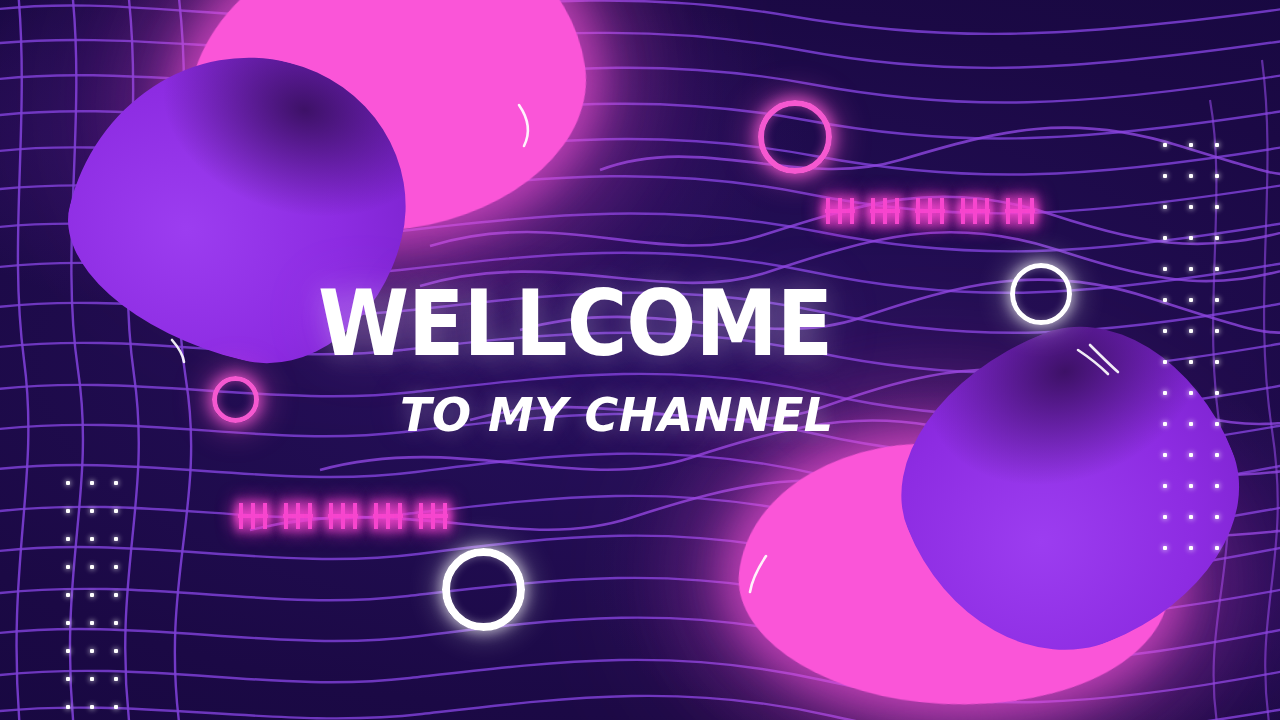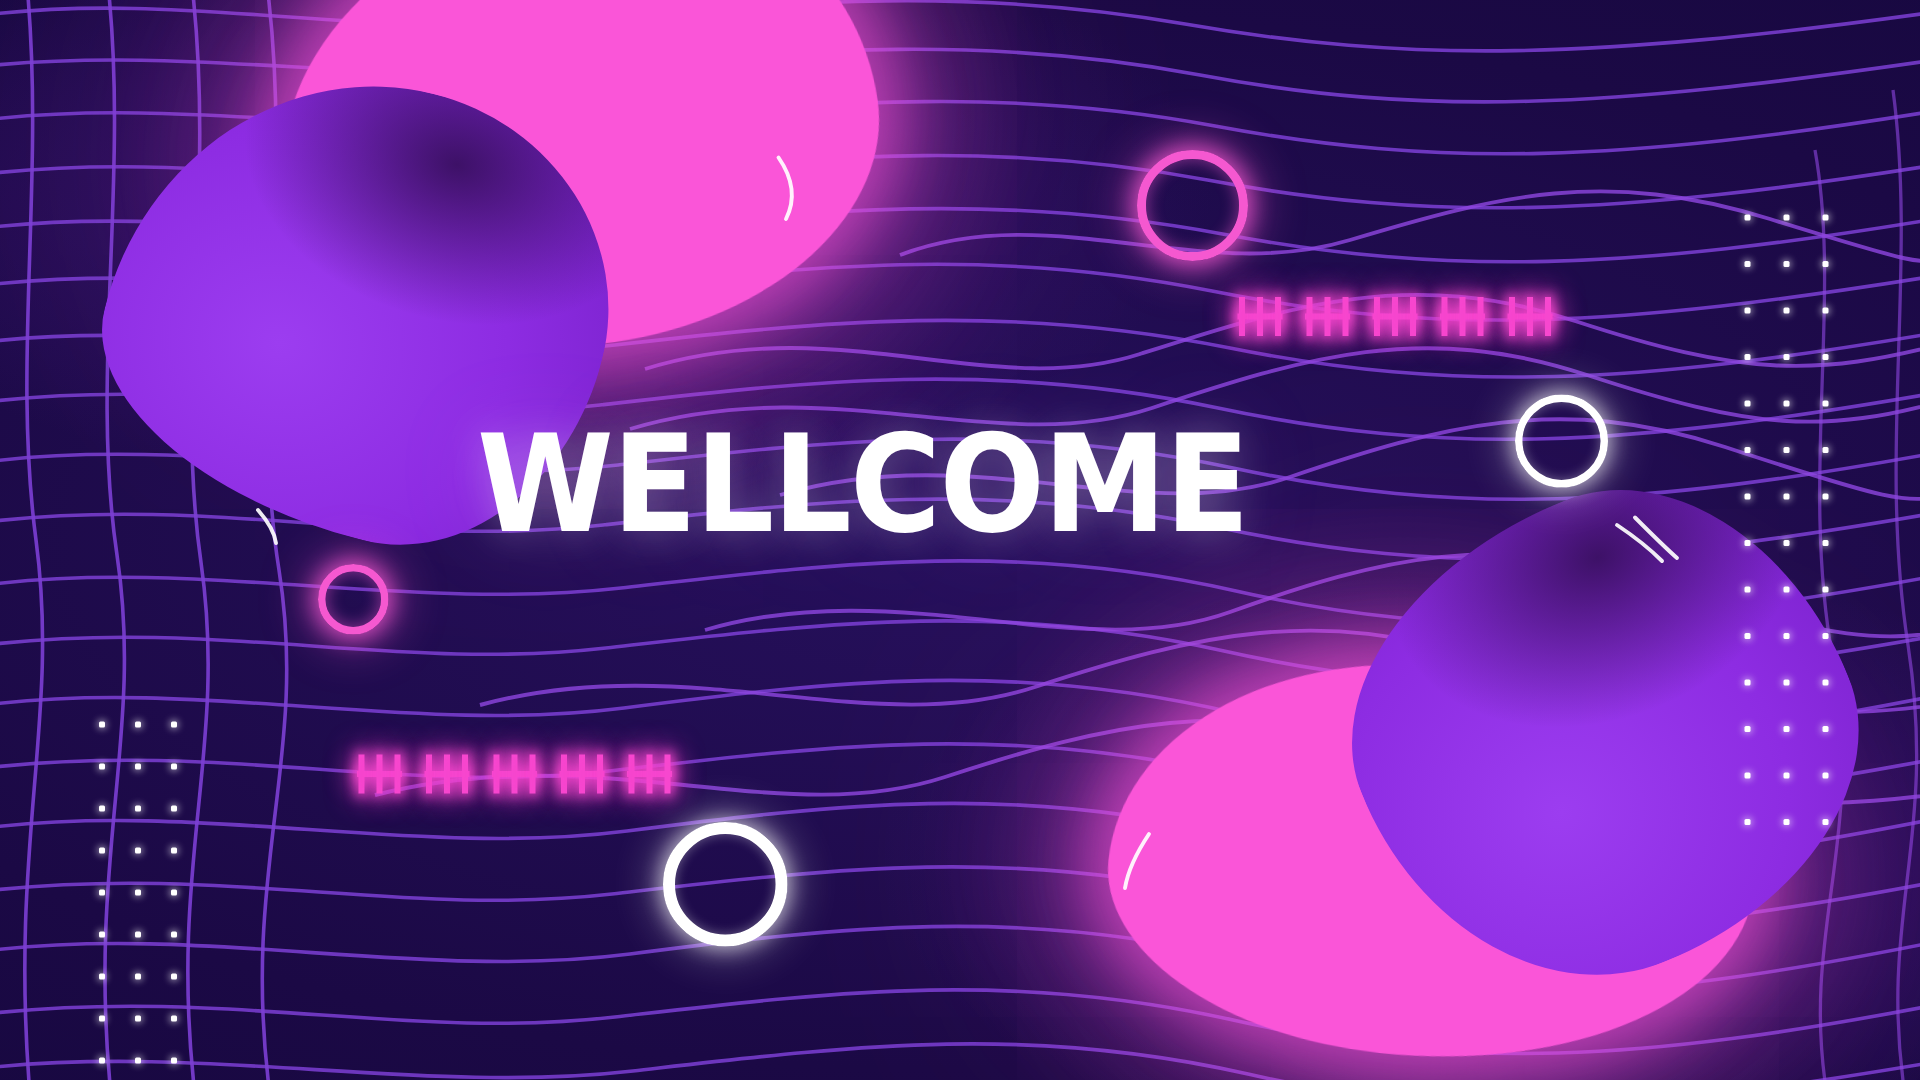--- a/index.html
+++ b/index.html
@@ -407,15 +407,16 @@
       <span class="tally-group">
         <span class="bar"></span>
         <span class="tick"></span>
         <span class="tick"></span>
         <span class="tick"></span>
       </span>
     </div>
 
   <div id="text-block">
     <h1 id="title">WELLCOME</h1>
+    <h2 id="subtitle">TO MY CHANNEL</h2>
   </div>
 
 </div>
 
 </body></html>

